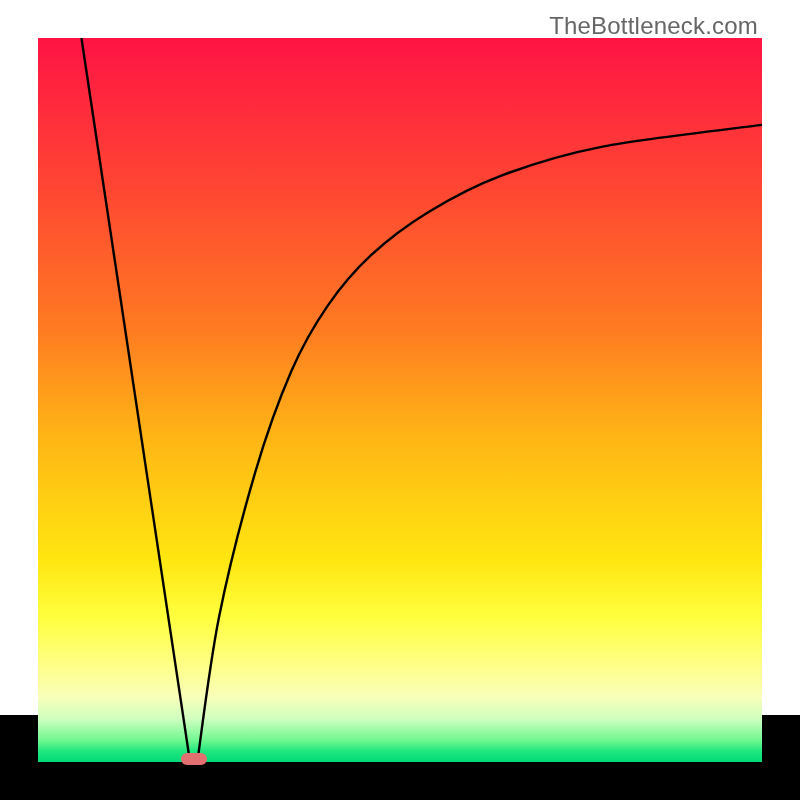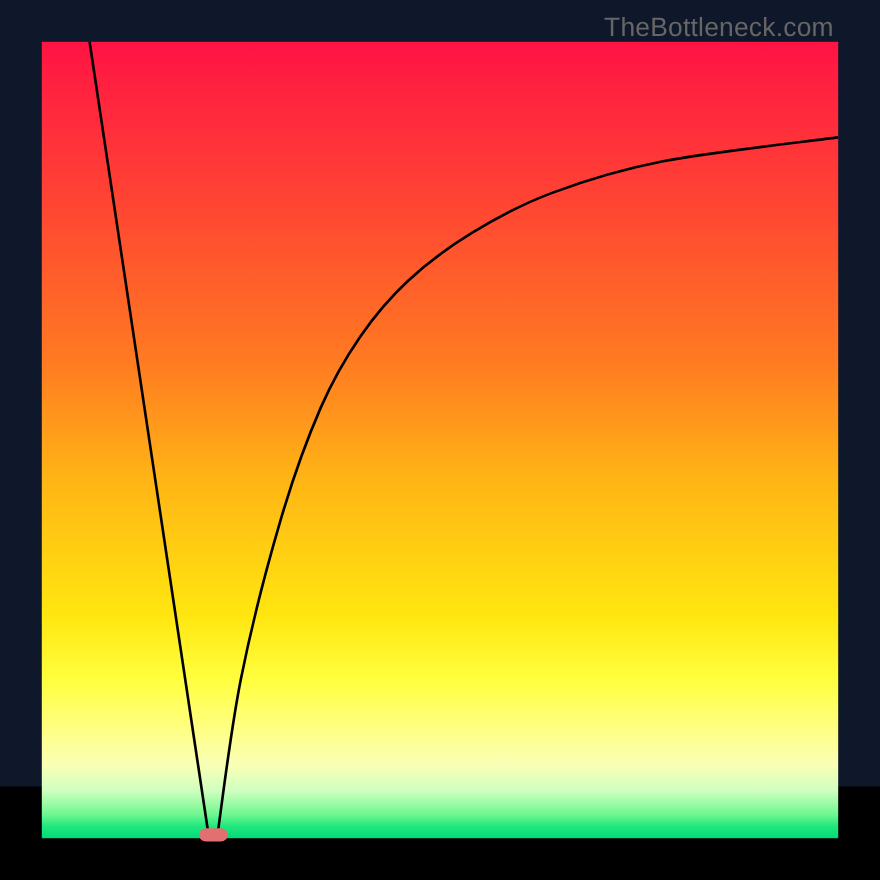--- a/index.html
+++ b/index.html
@@ -9,21 +9,21 @@
     height: 800px;
     background: #000;
     overflow: hidden;
   }
   .frame {
     position: absolute;
     top: 0;
     left: 0;
     width: 800px;
     height: 715px;
-    background: #0f172a;
+    background: #ffffff;
   }
   .plot-area {
     position: absolute;
     top: 38px;
     left: 38px;
     width: 724px;
     height: 724px;
     
     background: linear-gradient(
       to bottom,

